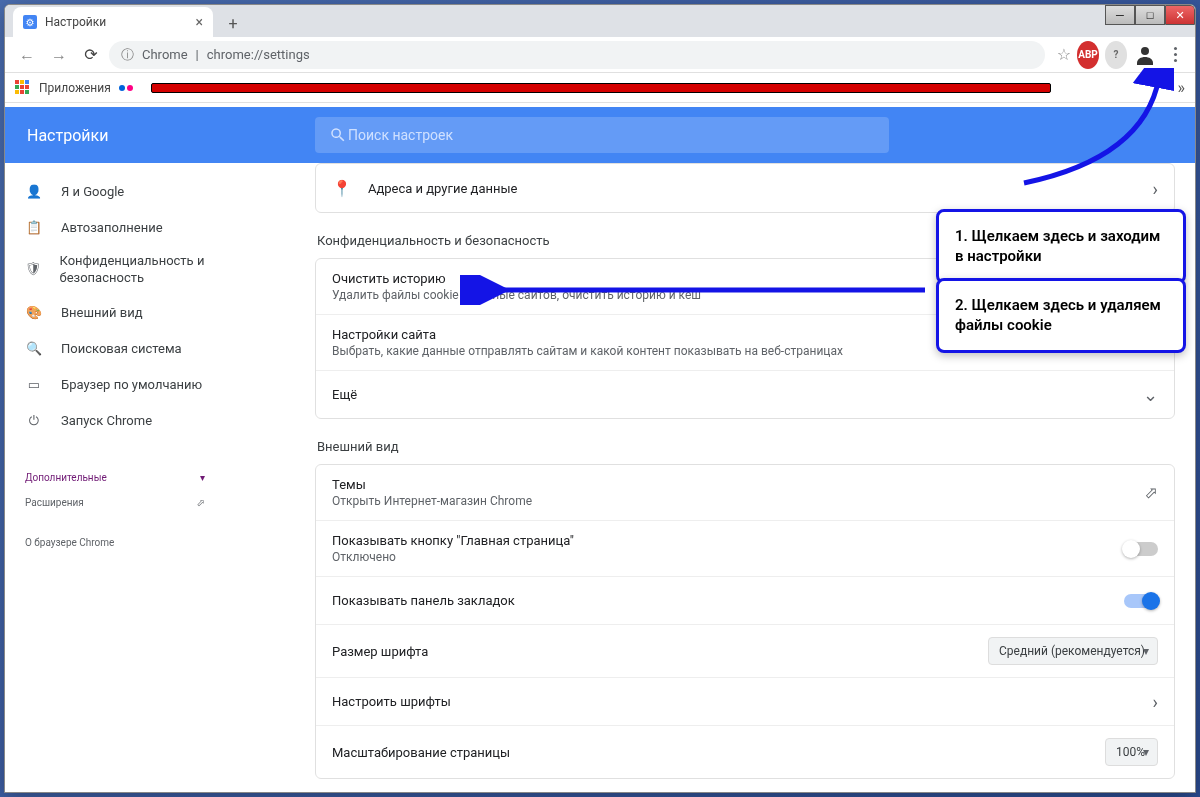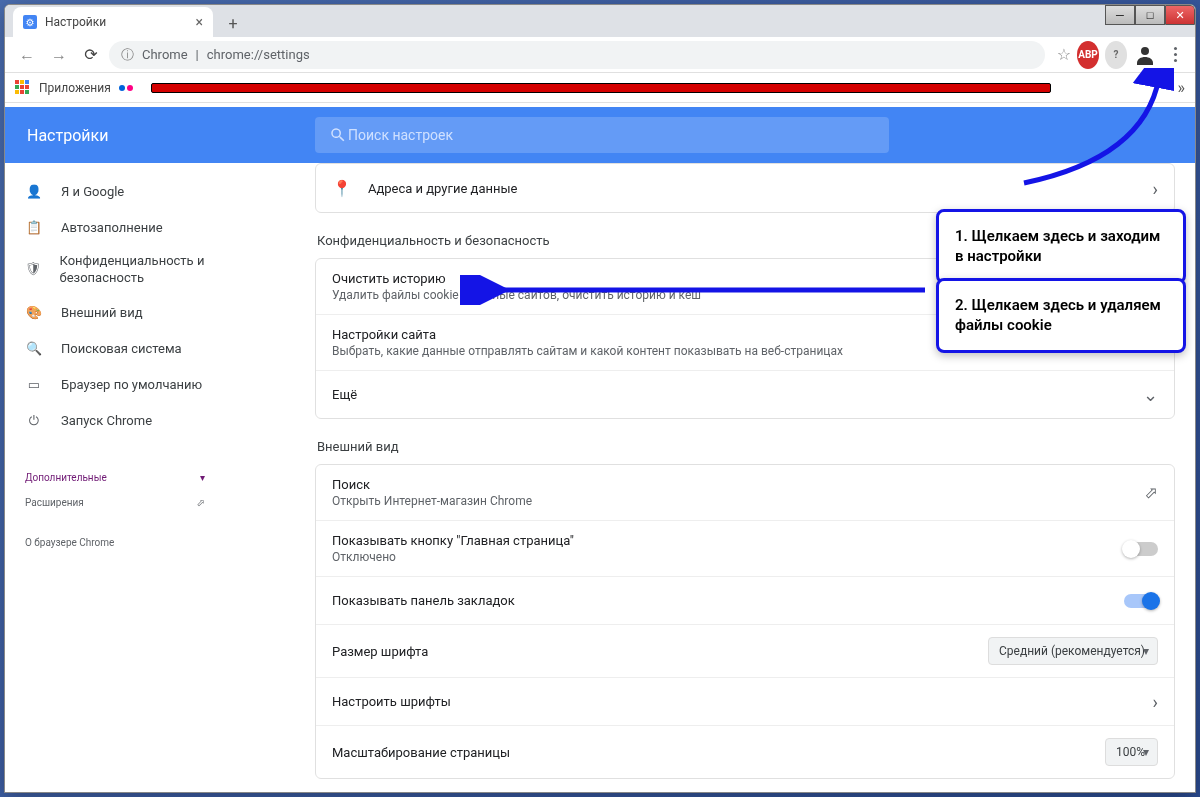--- a/index.html
+++ b/index.html
@@ -223,21 +223,21 @@
                 <div class="rtitle">Ещё</div>
               </div>
             <span class="chev">⌄</span>
           </div>
         </div>
 
         <div class="sectiontitle">Внешний вид</div>
         <div class="card">
           <div class="row">
             <div class="rlabel">
-                <div class="rtitle">Поиск</div>
+                <div class="rtitle">Темы</div>
                 <div class="rsub">Открыть Интернет-магазин Chrome</div>
               </div>
             <span class="openext">⬀</span>
           </div>
           <div class="row">
             <div class="rlabel">
                 <div class="rtitle">Показывать кнопку "Главная страница"</div>
                 <div class="rsub">Отключено</div>
               </div>
             <div class="toggle"></div>

